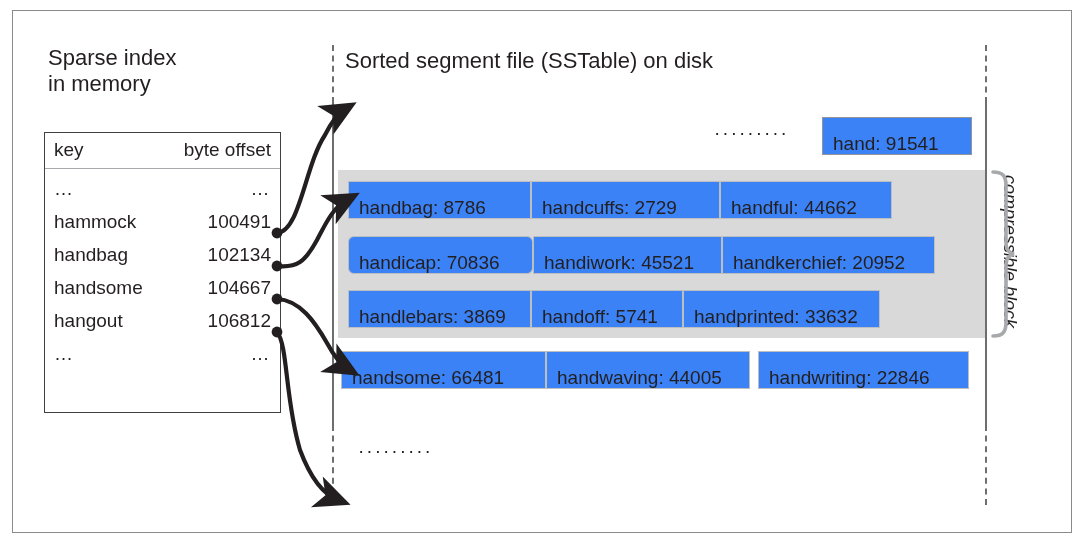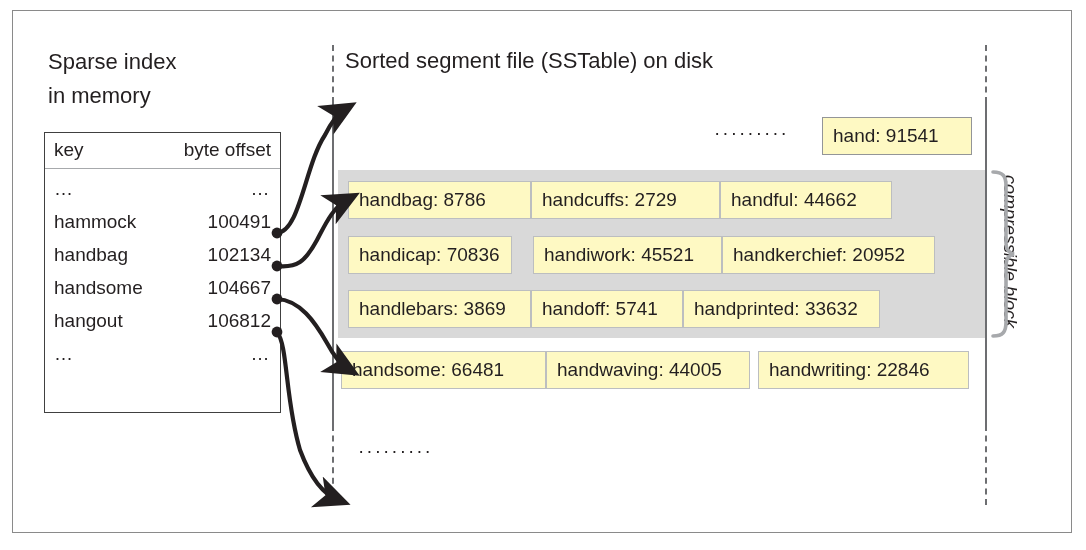--- a/index.html
+++ b/index.html
@@ -29,21 +29,21 @@
     background: #fff;
   }
 
   
   .left-heading {
     position: absolute;
     left: 48px;
     top: 45px;
     width: 260px;
     font-size: 22px;
-    line-height: 34px;
+    line-height: 26px;
     color: #231f20;
     white-space: pre-line;
   }
 
   
   .index-table {
     position: absolute;
     left: 44px;
     top: 132px;
     width: 237px;
@@ -116,27 +116,27 @@
     top: 170px;
     width: 647px;
     height: 168px;
     background: #d9d9d9;
   }
 
   
   .entry {
     position: absolute;
     box-sizing: border-box;
-    background: #fef9c3;
+    background: #3b82f6;
     border: 1px solid #bcbec0;
     font-size: 19px;
     color: #231f20;
     height: 38px;
     line-height: 36px;
-    padding: 0 10px;
+    padding: 8px 10px;
     white-space: nowrap;
   }
   .entry.solidline {
     border-color: #939598;
   }
 
   
   .dots {
     position: absolute;
     font-size: 19px;
@@ -232,21 +232,21 @@
 
   <div class="gray-block"></div>
 
   <div class="dots" style="left:714px; top:122px;">·········</div>
   <div class="entry solidline" style="left:822px; top:117px; width:150px;">hand: 91541</div>
 
   <div class="entry" style="left:348px; top:181px; width:183px;">handbag: 8786</div>
   <div class="entry" style="left:531px; top:181px; width:189px;">handcuffs: 2729</div>
   <div class="entry" style="left:720px; top:181px; width:172px;">handful: 44662</div>
 
-  <div class="entry" style="left:348px; top:236px; width:164px;">handicap: 70836</div>
+  <div class="entry" style="left:348px; top:236px; width:185px;border-radius:6px;">handicap: 70836</div>
   <div class="entry" style="left:533px; top:236px; width:189px;">handiwork: 45521</div>
   <div class="entry" style="left:722px; top:236px; width:213px;">handkerchief: 20952</div>
 
   <div class="entry" style="left:348px; top:290px; width:183px;">handlebars: 3869</div>
   <div class="entry" style="left:531px; top:290px; width:152px;">handoff: 5741</div>
   <div class="entry" style="left:683px; top:290px; width:197px;">handprinted: 33632</div>
 
   <div class="entry" style="left:341px; top:351px; width:205px;">handsome: 66481</div>
   <div class="entry" style="left:546px; top:351px; width:204px;">handwaving: 44005</div>
   <div class="entry" style="left:758px; top:351px; width:211px;">handwriting: 22846</div>

